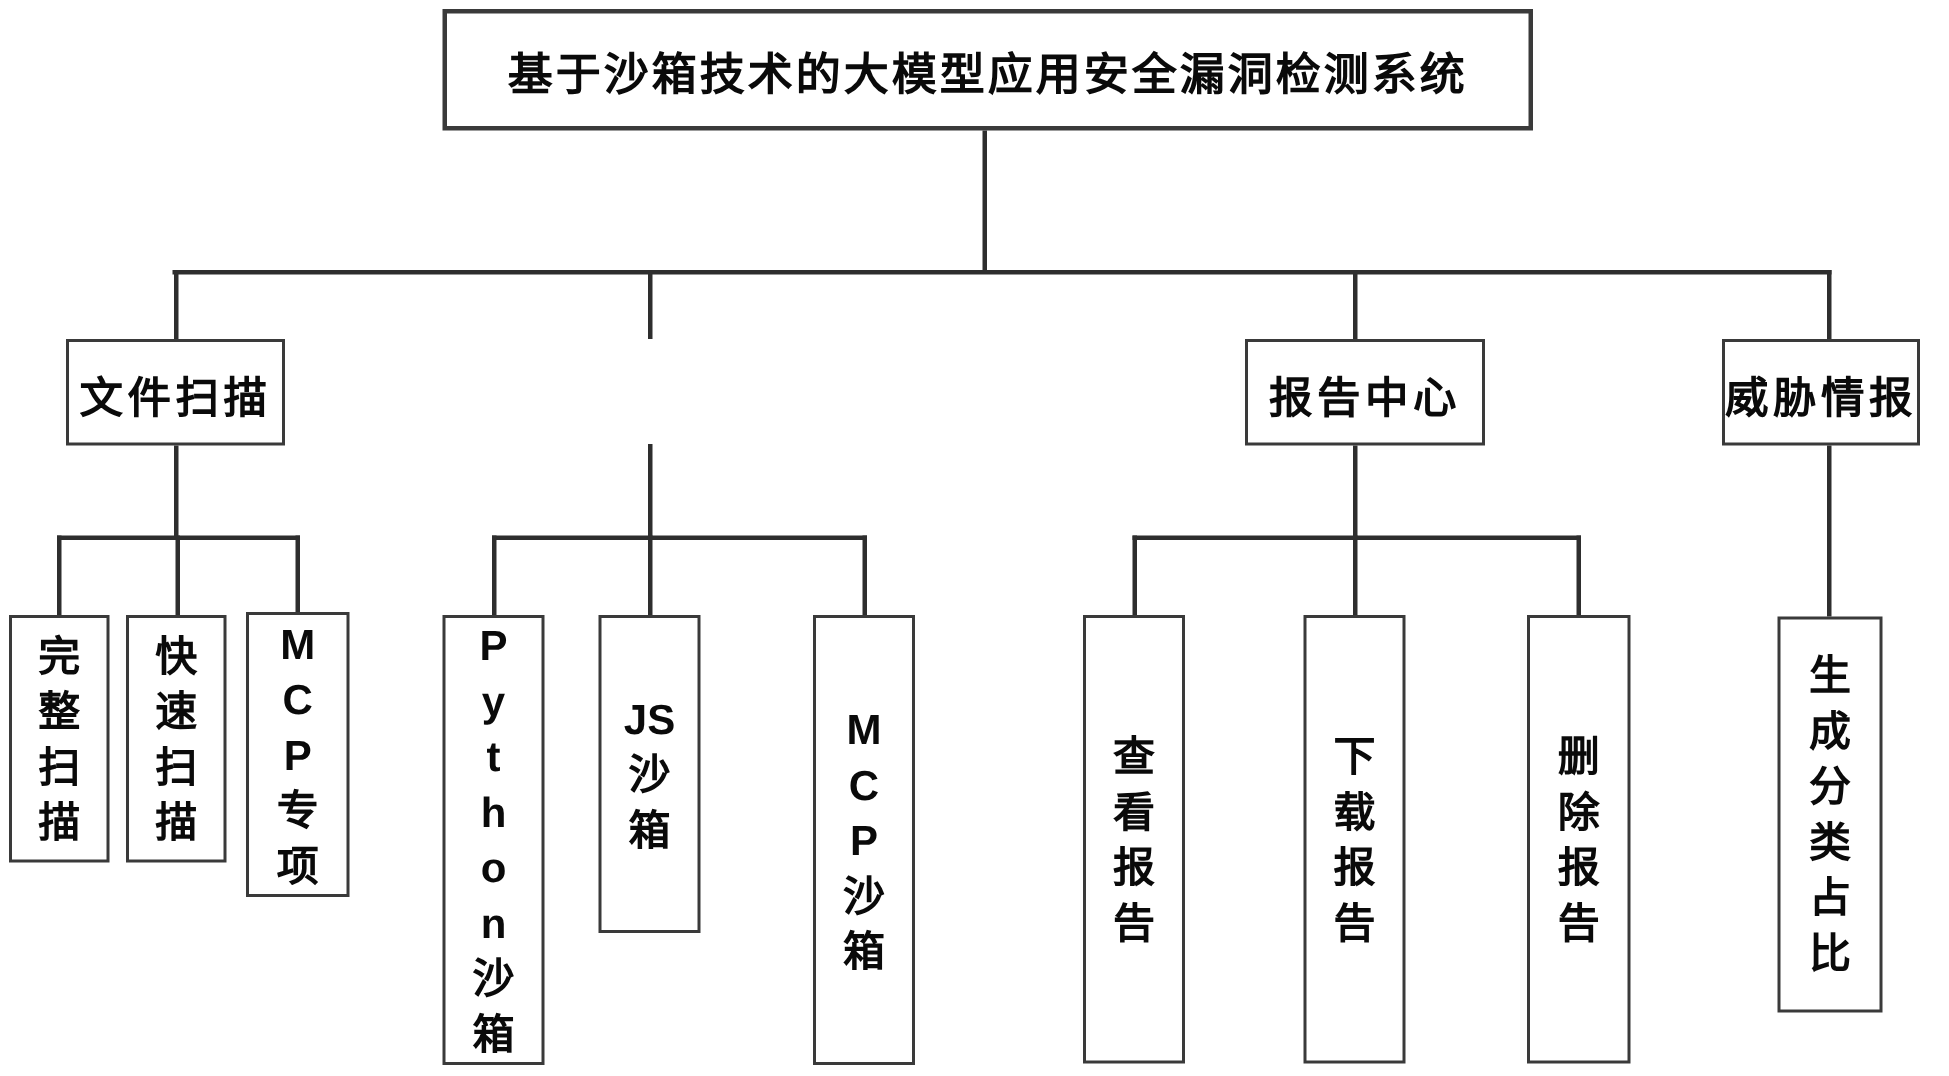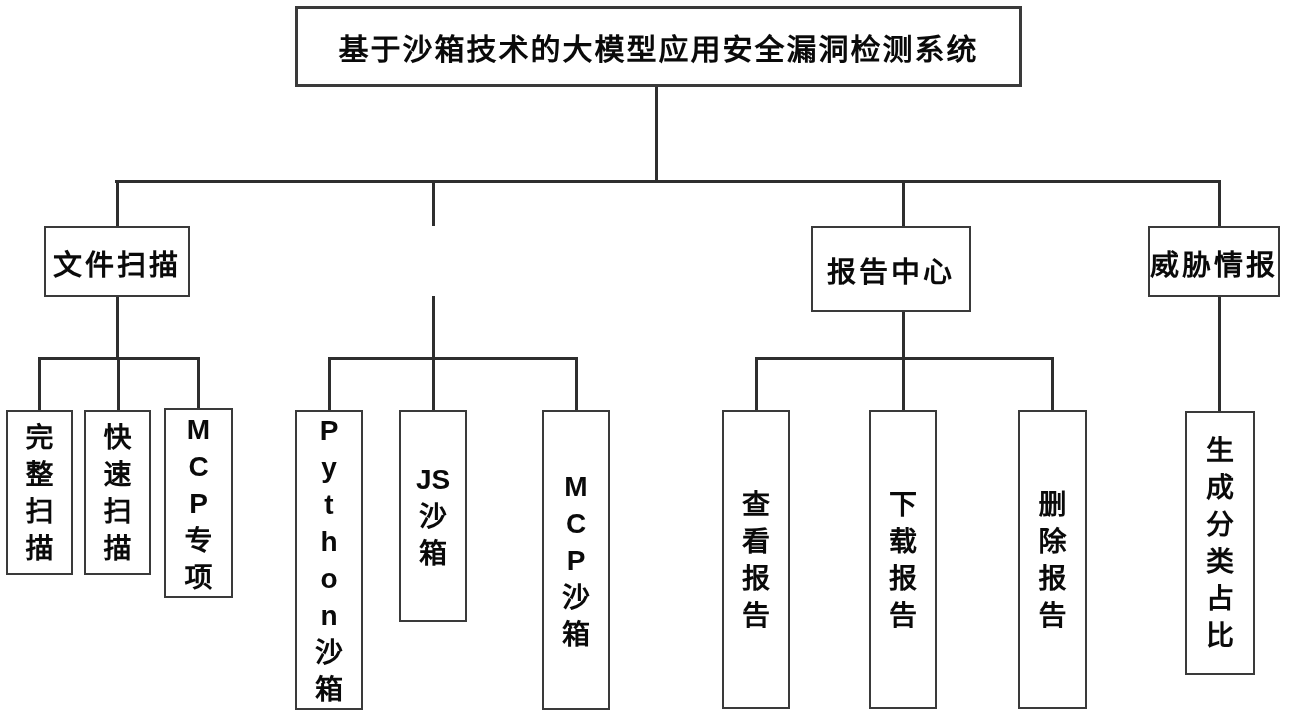--- a/index.html
+++ b/index.html
@@ -89,21 +89,21 @@
 
   <div class="ln v" style="left:1218px;top:296px;height:117px"></div>
 
   <div class="box root" style="left:295px;top:6px;width:727px;height:81px">
     <span>基于沙箱技术的大模型应用安全漏洞检测系统</span>
   </div>
 
   <div class="box l2" style="left:44px;top:226px;width:146px;height:71px">
     <span>文件扫描</span>
   </div>
-  <div class="box l2" style="left:811px;top:226px;width:160px;height:86px">
+  <div class="box l2" style="left:830px;top:226px;width:160px;height:71px">
     <span>报告中心</span>
   </div>
   <div class="box l2" style="left:1148px;top:226px;width:132px;height:71px">
     <span>威胁情报</span>
   </div>
 
   <div class="box leaf" style="left:6px;top:410px;width:67px;height:165px">
       <div class="vchar">完</div>
       <div class="vchar">整</div>
       <div class="vchar">扫</div>

